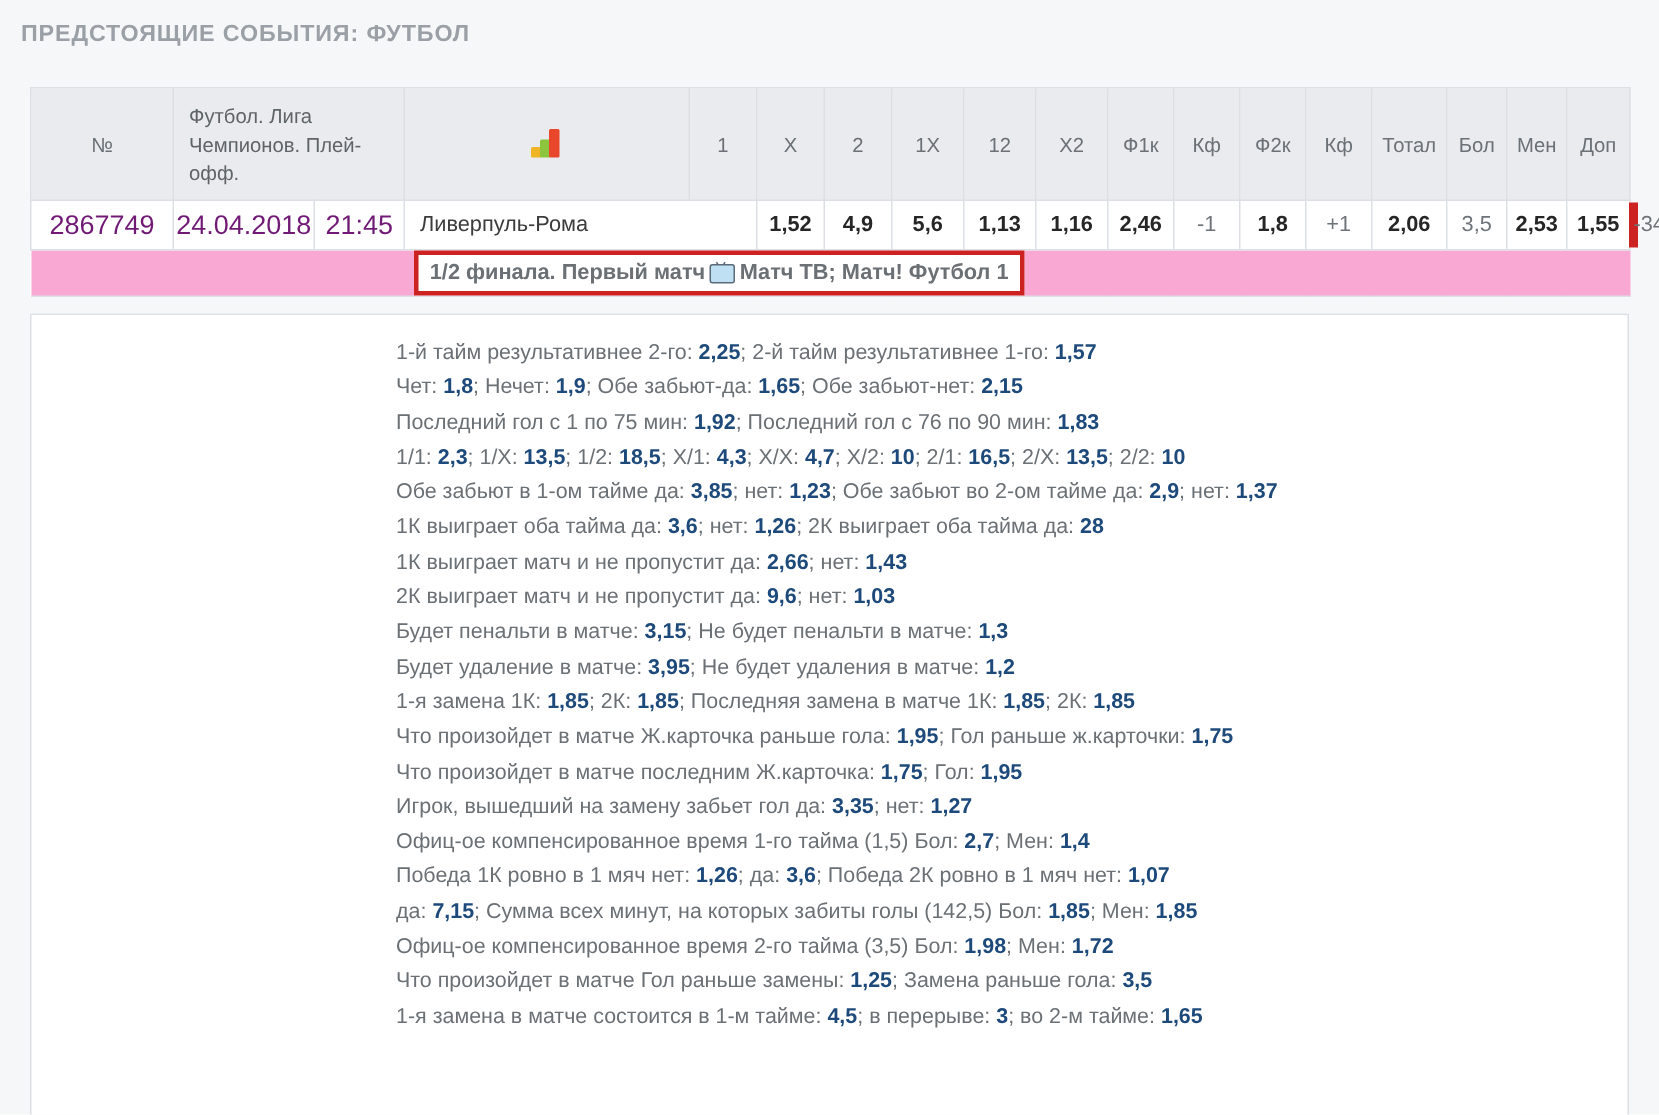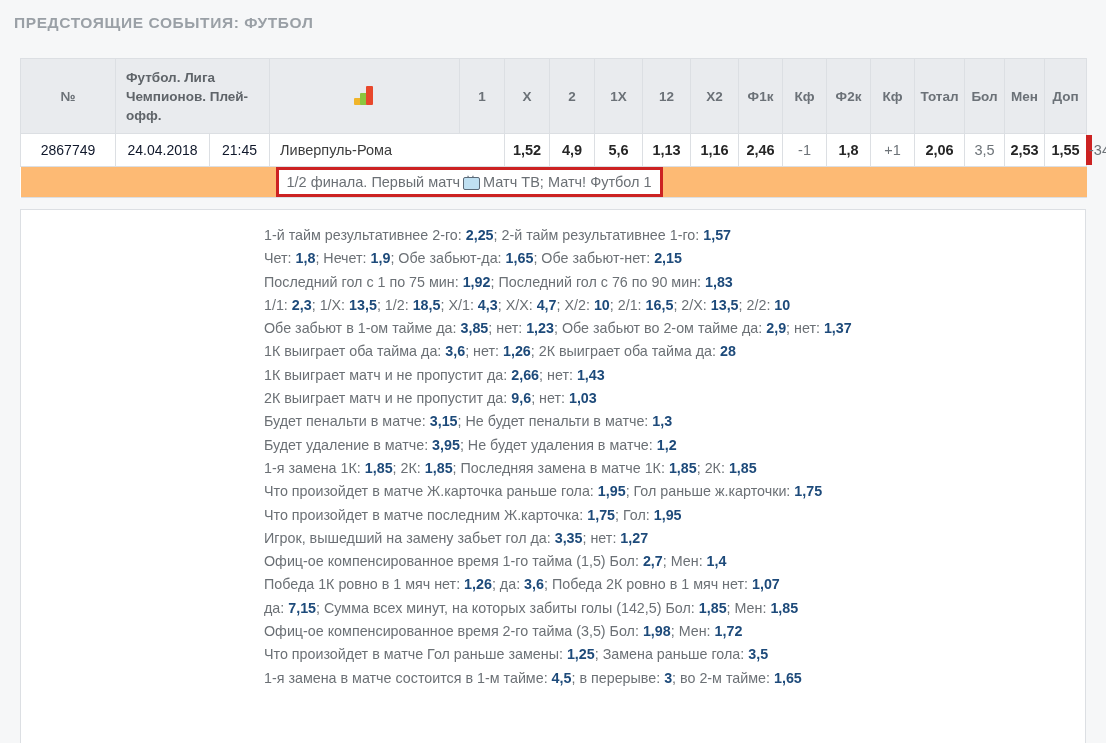--- a/index.html
+++ b/index.html
@@ -36,21 +36,21 @@
   .board td, .board th{
     border:1px solid #dcdfe3;
     padding:0;
     vertical-align:middle;
   }
 
   
   thead th{
     background:#e9ebee;
     color:#6b7177;
-    font-weight:700;
+    font-weight:400;
     font-size:13.5px;
     height:74px;
     text-align:center;
     border-color:#d5d9dd;
   }
   th.league{
     text-align:left;
     padding:0 10px;
     line-height:19px;
     font-size:13.5px;
@@ -71,41 +71,42 @@
 
   
   tbody td{
     height:32px;
     font-size:14.5px;
     text-align:center;
     color:#4a4a4a;
     background:#fff;
     border-color:#dcdfe3;
   }
-  td.num{color:#0f172a;font-size:14px;}
+  td.num{color:#701a75;font-size:18px;}
   td.teams{text-align:left;padding:0 10px;color:#3c3c3c;font-size:14.5px;}
   td.odd{font-weight:bold;color:#262626;}
   td.plain{font-weight:400;color:#6d7378;}
   td.extra{
     font-weight:400;color:#6d7378;
     position:relative;
   }
   td.extra .hl{
     display:block;
     border:3px solid #cc2222;
     margin:-1px;
     padding:4px 0;
     background:#fff;
   }
 
   
   tr.info-row td{
     height:30px;
     border-left:none;border-right:none;
-    background:#fdba74;
+    background:#f9a8d4;
+    font-weight:bold;
   }
   td.info-left{border-right:none;}
   .info-box{
     display:inline-block;
     border:3px solid #cc2222;
     background:#fff;
     padding:2px 8px;
     font-size:14.5px;
     color:#6b7075;
     white-space:nowrap;

